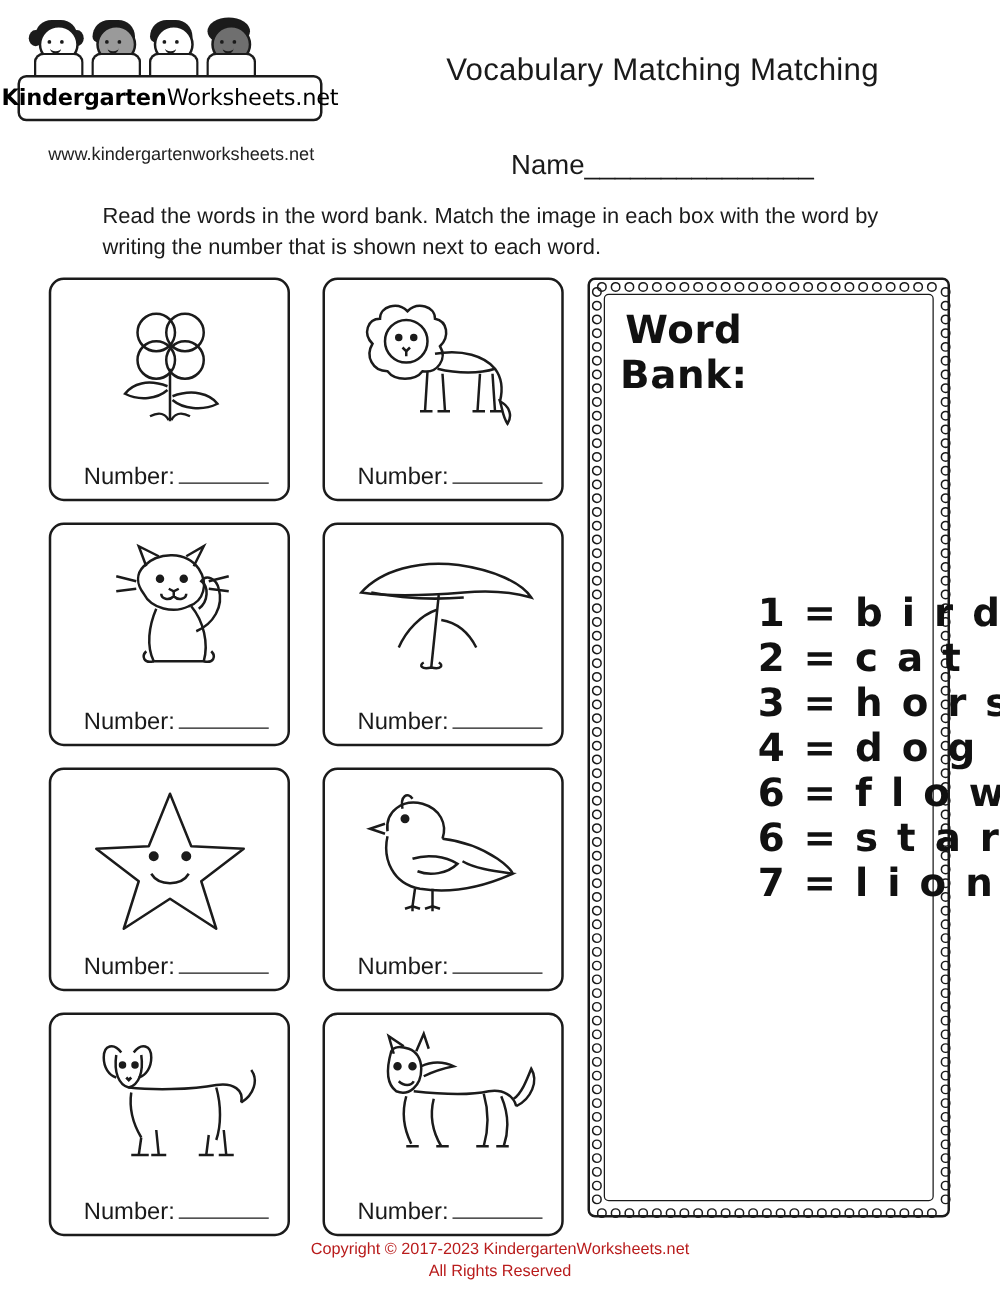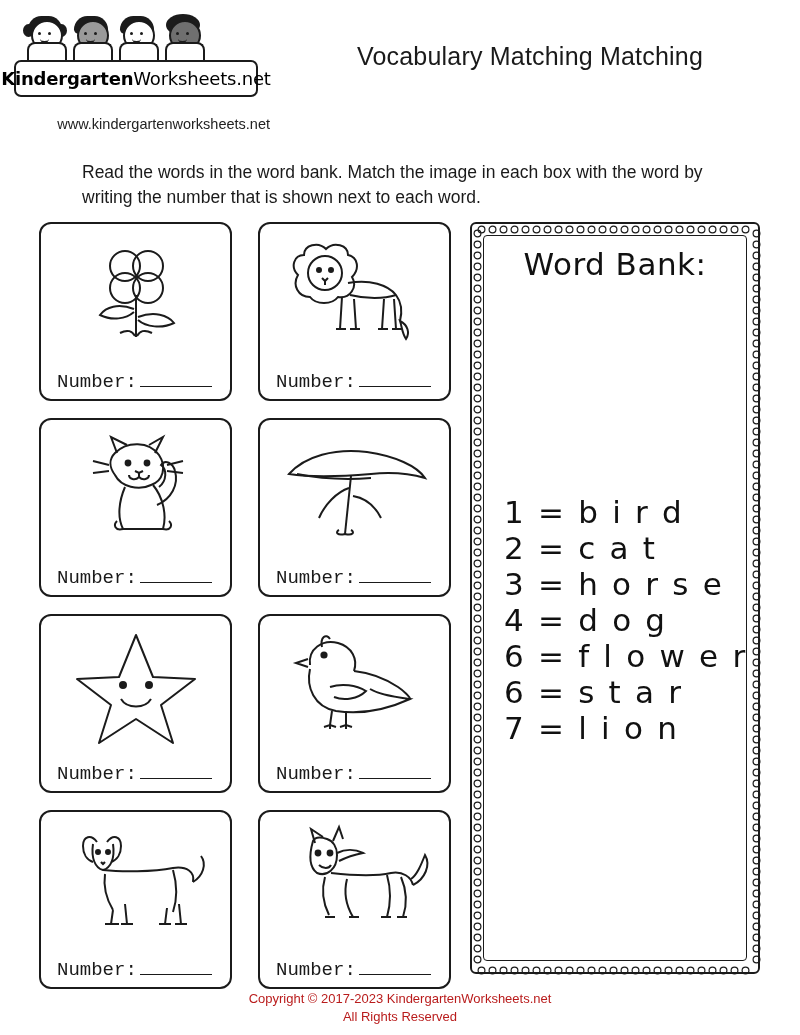--- a/index.html
+++ b/index.html
@@ -122,21 +122,21 @@
     font-weight: bold;
     letter-spacing: -0.2px;
     white-space: nowrap;
   }
   .logo-text .thin { font-weight: normal; }
   .site-url {
     position: absolute;
     left: 20px;
     top: 116px;
     width: 250px;
-    text-align: right;
+    text-align: center;
     font-size: 14.5px;
     color: #222;
     font-family: "Liberation Sans", sans-serif;
   }
 
   .worksheet-title {
     position: absolute;
     left: 270px;
     top: 42px;
     width: 520px;
@@ -191,23 +191,23 @@
     position: absolute;
     left: 0; top: 4px;
     width: 100%;
     height: 130px;
     display: flex;
     align-items: center;
     justify-content: center;
   }
   .pic-label {
     position: absolute;
-    left: 16px;
+    left: 26px;
     bottom: 6px;
-    font-family: Liberation Mono, monospace;
+    font-family: Liberation Sans, sans-serif;
     font-size: 19px;
     color: #1a1a1a;
     white-space: pre;
   }
   .pic-label .blank {
     display: inline-block;
     border-bottom: 1.5px solid #1a1a1a;
     width: 72px;
     height: 15px;
     margin-left: 3px;
@@ -232,21 +232,22 @@
     border-radius: 4px;
   }
   .dots {
     position: absolute;
     pointer-events: none;
   }
   .wb-content {
     position: absolute;
     left: 24px; top: 18px; right: 24px; bottom: 18px;
     display: flex;
-    flex-direction: column;
+    flex-direction: row;
+    font-weight: bold;
   }
   .wb-title {
     font-family: "DejaVu Sans", sans-serif;
     font-size: 31px;
     text-align: center;
     letter-spacing: 0.5px;
     margin: 4px 0 2px 0;
     color: #111;
   }
   .wb-list {
@@ -322,20 +323,21 @@
       </div>
     </div>
     <div class="logo-bar">
       <div class="logo-text"><span>Kindergarten</span><span class="thin">Worksheets.net</span></div>
     </div>
   </div>
 
   <div class="site-url">www.kindergartenworksheets.net</div>
 
   <div class="worksheet-title">Vocabulary Matching Matching</div>
+  <div class="name-line">Name_______________</div>
 </div>
 
 <div class="instructions">Read the words in the word bank. Match the image in each box with the word by writing the number that is shown next to each word.</div>
 
 <div class="grid">
 
   <div class="pic-box" style="left:0px; top:0px;">
     <div class="pic-art">
       <svg width="120" height="120" viewBox="0 0 120 120" fill="none" stroke="#1b1b1b" stroke-width="2">
         <circle cx="49" cy="33" r="15"></circle>

